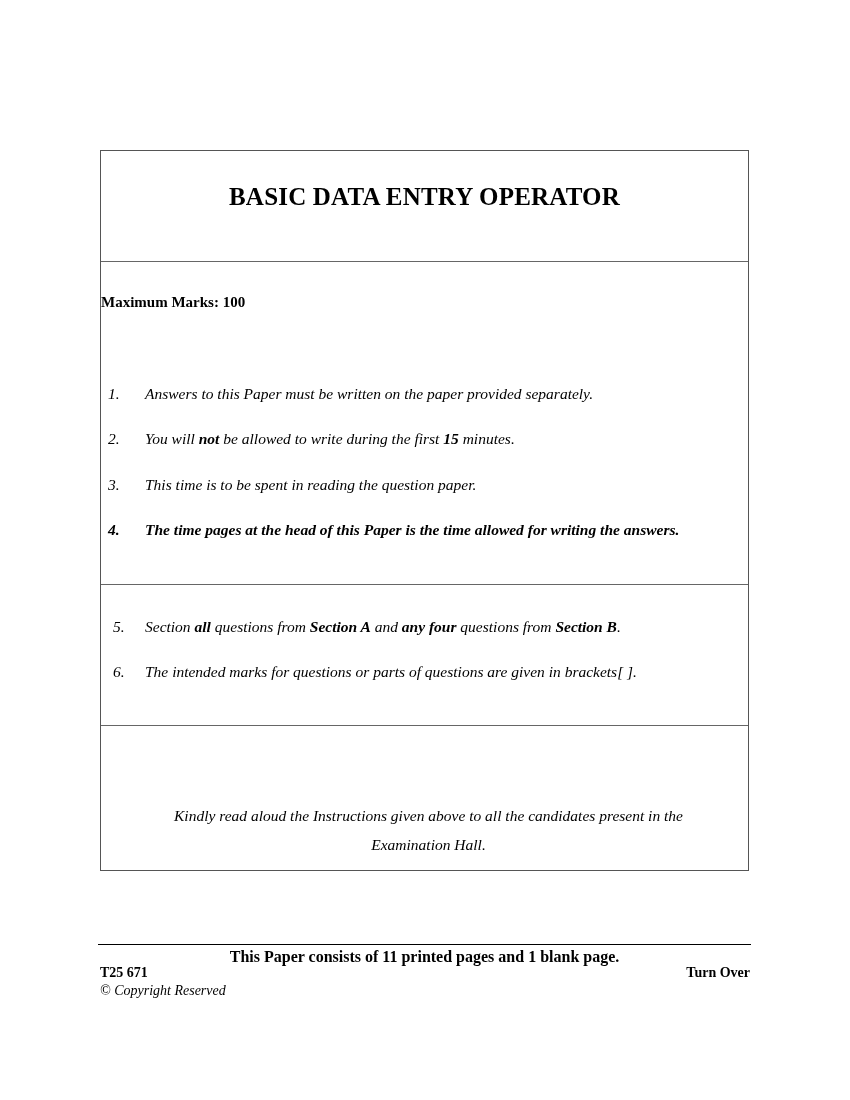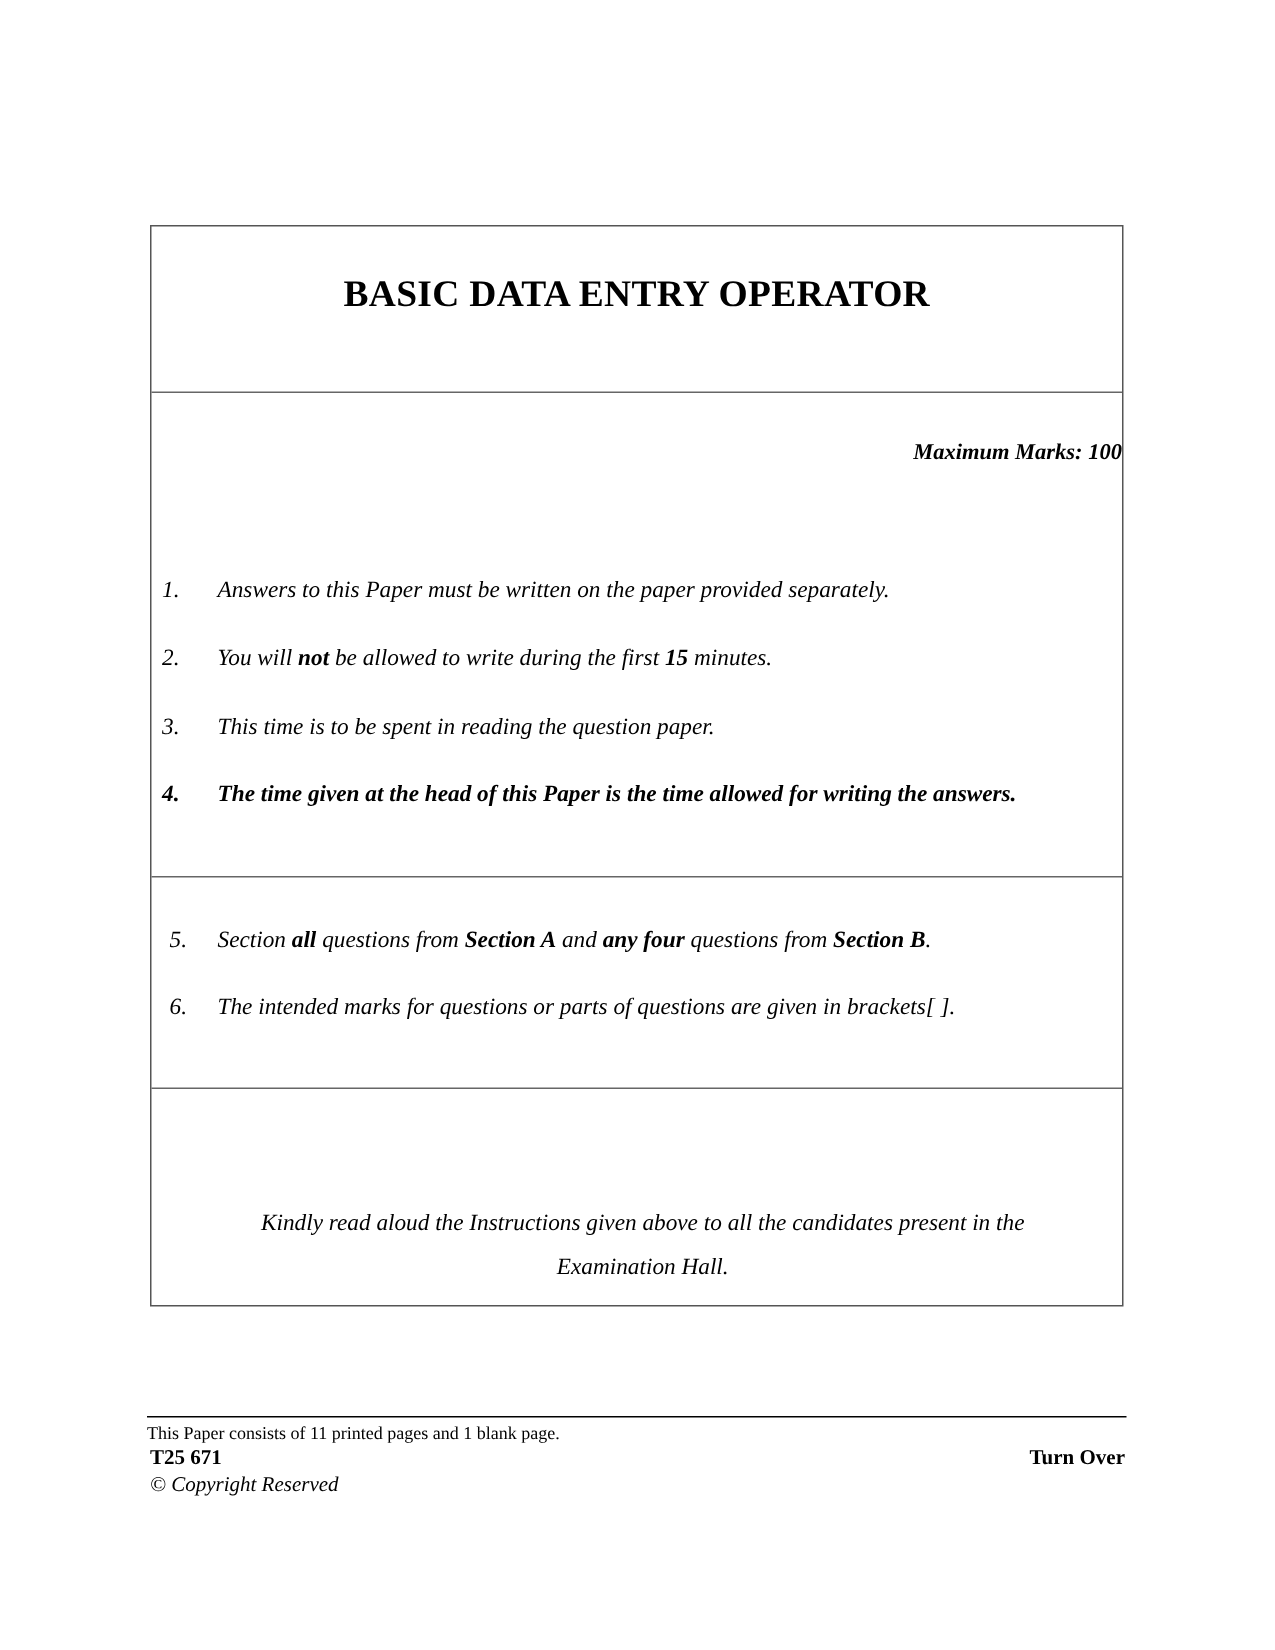--- a/index.html
+++ b/index.html
@@ -40,22 +40,21 @@
       left: 0; right: 0;
       top: 32px;
       text-align: center;
       font-weight: bold;
       font-size: 25px;
       letter-spacing: 0.2px;
     }
     .center-line {
       position: absolute;
       left: 0; right: 0;
-      text-align: right;
-      font-style: italic;
+      text-align: left;
       font-weight: bold;
       font-size: 15px;
     }
     .item {
       position: absolute;
       left: 0; right: 0;
       font-style: italic;
       font-size: 15.5px;
       white-space: nowrap;
     }
@@ -97,23 +96,23 @@
       top: 944px;
       width: 653px;
       height: 0;
       border-top: 1px solid #000;
     }
     .footer-center {
       position: absolute;
       left: 98px;
       width: 653px;
       top: 948px;
-      text-align: left;
-      font-weight: normal;
-      font-size: 12px;
+      text-align: center;
+      font-weight: bold;
+      font-size: 16px;
     }
     .footer-code {
       position: absolute;
       left: 100px;
       top: 965px;
       font-weight: bold;
       font-size: 14px;
     }
     .footer-turn {
       position: absolute;
@@ -150,21 +149,21 @@
     <div class="item" style="top:169px;">
       <span class="num">2.</span>
       <span class="txt"><span>You will </span><b>not</b><span> be allowed to write during the first </span><b>15</b><span> minutes.</span></span>
     </div>
     <div class="item" style="top:215px;">
       <span class="num">3.</span>
       <span class="txt"><span>This time is to be spent in reading the question paper.</span></span>
     </div>
     <div class="item bold" style="top:260px;">
       <span class="num">4.</span>
-      <span class="txt"><b>The time given at the head of this Paper is the time allowed for writing the answers.</b></span>
+      <span class="txt"><b>The time pages at the head of this Paper is the time allowed for writing the answers.</b></span>
     </div>
   </div>
 
   <div class="section sec-instr2">
     <div class="item item2" style="top:34px;">
       <span class="num">5.</span>
       <span class="txt"><span>Section </span><b>all</b><span> questions from </span><b>Section A</b><span> and </span><b>any four</b><span> questions from </span><b>Section B</b><span>.</span></span>
     </div>
     <div class="item item2" style="top:79px;">
       <span class="num">6.</span>

